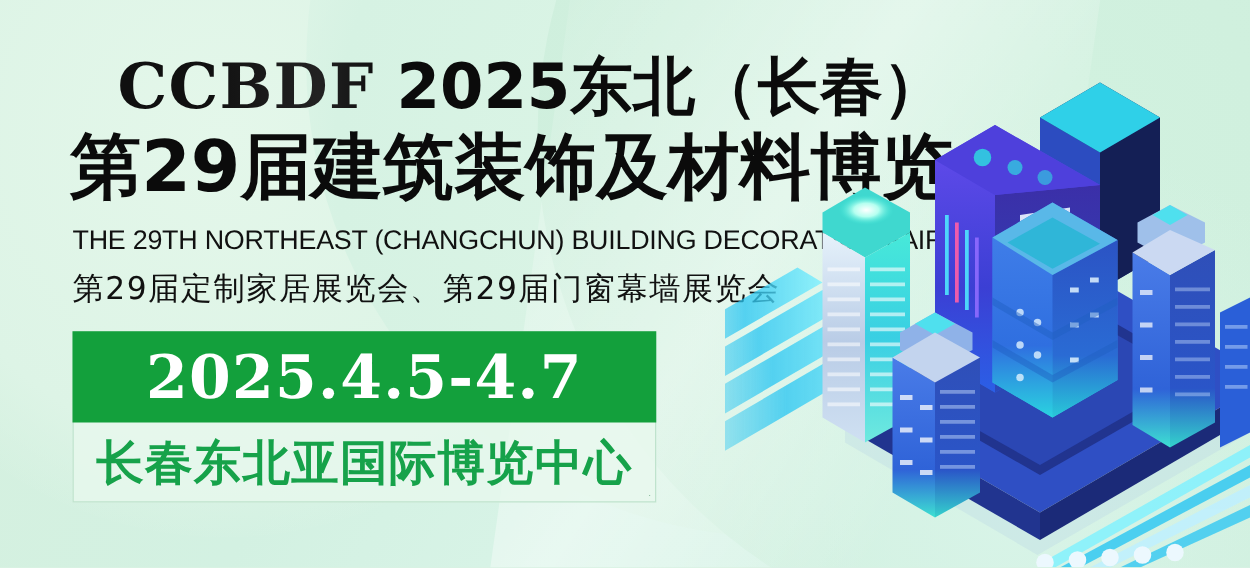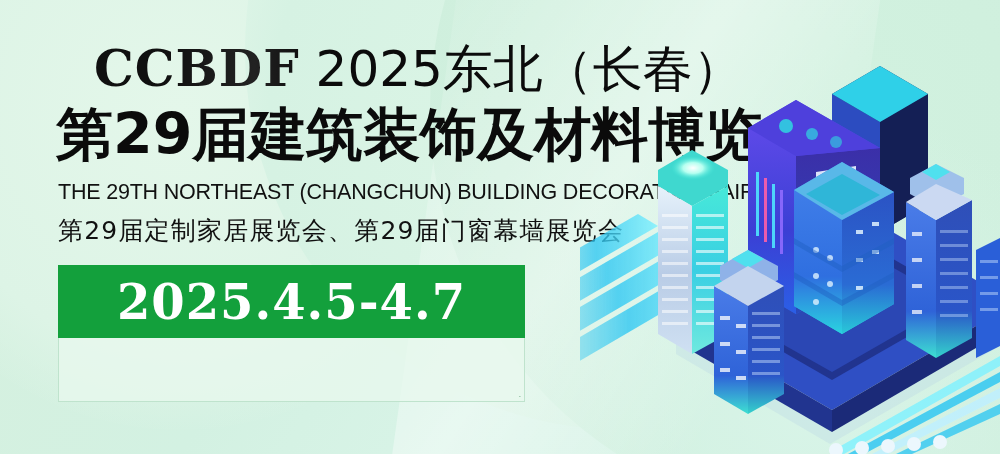--- a/index.html
+++ b/index.html
@@ -54,21 +54,21 @@
     font-family:"DejaVu Serif","Liberation Serif",serif;
     font-weight:bold;
     letter-spacing:1px;
     background:linear-gradient(90deg,#101010 0%,#101010 34%,#151515 46%,#1c1c1c 62%,#222 78%,#101010 100%);
     -webkit-background-clip:text; background-clip:text;
     -webkit-text-fill-color:transparent; color:transparent;
     text-shadow:none;
     margin-left:36px;
   }
   .logo-mark::after { content:""; }
-  .title-1 .cn { font-family:"DejaVu Sans","Liberation Sans",sans-serif; font-weight:normal; letter-spacing:0;margin-top:24px; }
+  .title-1 .cn { font-family:"DejaVu Sans","Liberation Sans",sans-serif; font-weight:bold; letter-spacing:0;margin-top:24px; }
 
   .title-2 {
     position:absolute; left:56px; top:106px;
     font-size:57px; font-weight:bold; color:#0b0b0b;
     letter-spacing:0px; white-space:nowrap; line-height:1;
     font-family:"DejaVu Sans","Liberation Sans",sans-serif;
   }
 
   .subtitle-en {
     position:absolute; left:58px; top:180px;
@@ -137,20 +137,21 @@
 
     <div class="subtitle-en">THE 29TH NORTHEAST (CHANGCHUN) BUILDING DECORATION FAIR</div>
 
     <div class="subtitle-cn">第29届定制家居展览会、第29届门窗幕墙展览会</div>
 
     <div class="card">
       <div class="card-venue"></div>
       <div class="card-date">
         <span class="date-text">2025.4.5-4.7</span>
       </div>
+      <div class="venue-text">长春东北亚国际博览中心</div>
       <div class="card-mark">·</div>
     </div>
 
   </div>
 
   <div class="city">
     <svg viewBox="0 0 420 400" xmlns="http://www.w3.org/2000/svg" aria-hidden="true">
       <defs>
         <linearGradient id="gCyanTower" x1="0" y1="0" x2="0" y2="1">
           <stop offset="0" stop-color="#e6f2fb"></stop>

